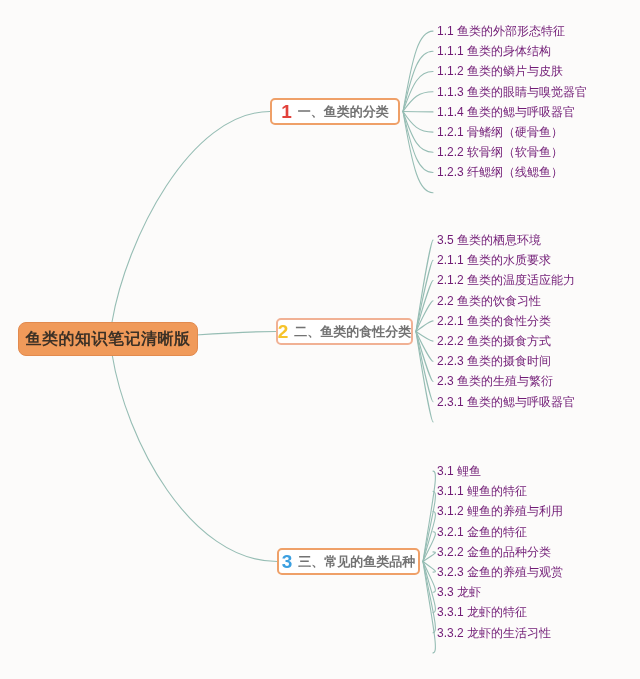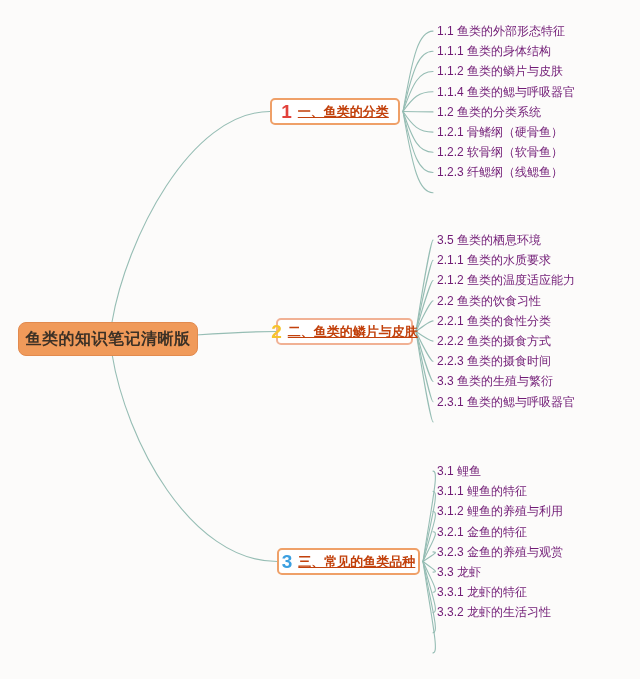--- a/index.html
+++ b/index.html
@@ -21,21 +21,21 @@
   .branch{
     position:absolute;height:27px;box-sizing:border-box;
     background:#ffffff;border:2px solid #efa068;border-radius:5px;
     display:flex;align-items:center;justify-content:center;gap:6px;
     padding:0 6px;z-index:2;white-space:nowrap;
   }
   #branch-0{left:270px;top:98px;width:130px;}
   #branch-1{left:276px;top:318px;width:137px;}
   #branch-2{left:277px;top:548px;width:143px;}
   .num{font-weight:bold;font-size:19px;line-height:1;}
-  .lbl{font-weight:bold;font-size:13px;color:#c2410c;text-decoration:underline;}
+  .lbl{font-weight:bold;font-size:13px;color:#737373;}
   .leaves{position:absolute;left:437px;z-index:2;}
   #leaves-0{top:21px;}
   #leaves-1{top:230px;}
   #leaves-2{top:461px;}
   .leaf{
     height:20.2px;line-height:20.2px;
     font-size:12px;color:#701a75;white-space:nowrap;
   }
 </style>
 </head>
@@ -80,53 +80,54 @@
   <div class="root-node" style="background: rgb(240, 154, 90); align-items: center;">
     <span>鱼类的知识笔记清晰版</span>
   </div>
 
   <div class="branch" id="branch-0" style="border-color: rgb(239, 160, 104);">
     <span class="num" style="color: rgb(226, 65, 59);">1</span>
     <span class="lbl">一、鱼类的分类</span>
   </div>
   <div class="branch" id="branch-1" style="border-color: rgb(241, 177, 148);">
     <span class="num" style="color: rgb(246, 195, 43);">2</span>
-    <span class="lbl">二、鱼类的鳞片与皮肤</span>
+    <span class="lbl">二、鱼类的食性分类</span>
   </div>
   <div class="branch" id="branch-2" style="border-color: rgb(239, 160, 104);">
     <span class="num" style="color: rgb(59, 159, 224);">3</span>
     <span class="lbl">三、常见的鱼类品种</span>
   </div>
 
   <div class="leaves" id="leaves-0">
     <div class="leaf">1.1 鱼类的外部形态特征</div>
     <div class="leaf">1.1.1 鱼类的身体结构</div>
     <div class="leaf">1.1.2 鱼类的鳞片与皮肤</div>
+    <div class="leaf">1.1.3 鱼类的眼睛与嗅觉器官</div>
     <div class="leaf">1.1.4 鱼类的鳃与呼吸器官</div>
-    <div class="leaf">1.2 鱼类的分类系统</div>
     <div class="leaf">1.2.1 骨鳍纲（硬骨鱼）</div>
     <div class="leaf">1.2.2 软骨纲（软骨鱼）</div>
     <div class="leaf">1.2.3 纤鳃纲（线鳃鱼）</div>
   </div>
 
   <div class="leaves" id="leaves-1">
     <div class="leaf">3.5 鱼类的栖息环境</div>
     <div class="leaf">2.1.1 鱼类的水质要求</div>
     <div class="leaf">2.1.2 鱼类的温度适应能力</div>
     <div class="leaf">2.2 鱼类的饮食习性</div>
     <div class="leaf">2.2.1 鱼类的食性分类</div>
     <div class="leaf">2.2.2 鱼类的摄食方式</div>
     <div class="leaf">2.2.3 鱼类的摄食时间</div>
-    <div class="leaf">3.3 鱼类的生殖与繁衍</div>
+    <div class="leaf">2.3 鱼类的生殖与繁衍</div>
     <div class="leaf">2.3.1 鱼类的鳃与呼吸器官</div>
   </div>
 
   <div class="leaves" id="leaves-2">
     <div class="leaf">3.1 鲤鱼</div>
     <div class="leaf">3.1.1 鲤鱼的特征</div>
     <div class="leaf">3.1.2 鲤鱼的养殖与利用</div>
     <div class="leaf">3.2.1 金鱼的特征</div>
+    <div class="leaf">3.2.2 金鱼的品种分类</div>
     <div class="leaf">3.2.3 金鱼的养殖与观赏</div>
     <div class="leaf">3.3 龙虾</div>
     <div class="leaf">3.3.1 龙虾的特征</div>
     <div class="leaf">3.3.2 龙虾的生活习性</div>
   </div>
 </div>
 
 </body></html>

